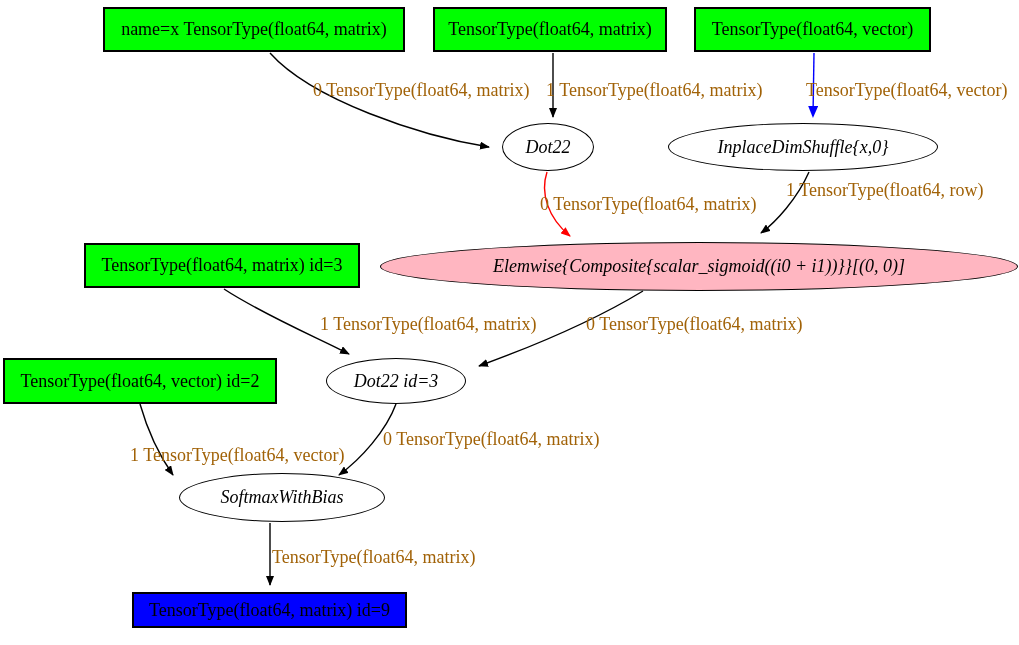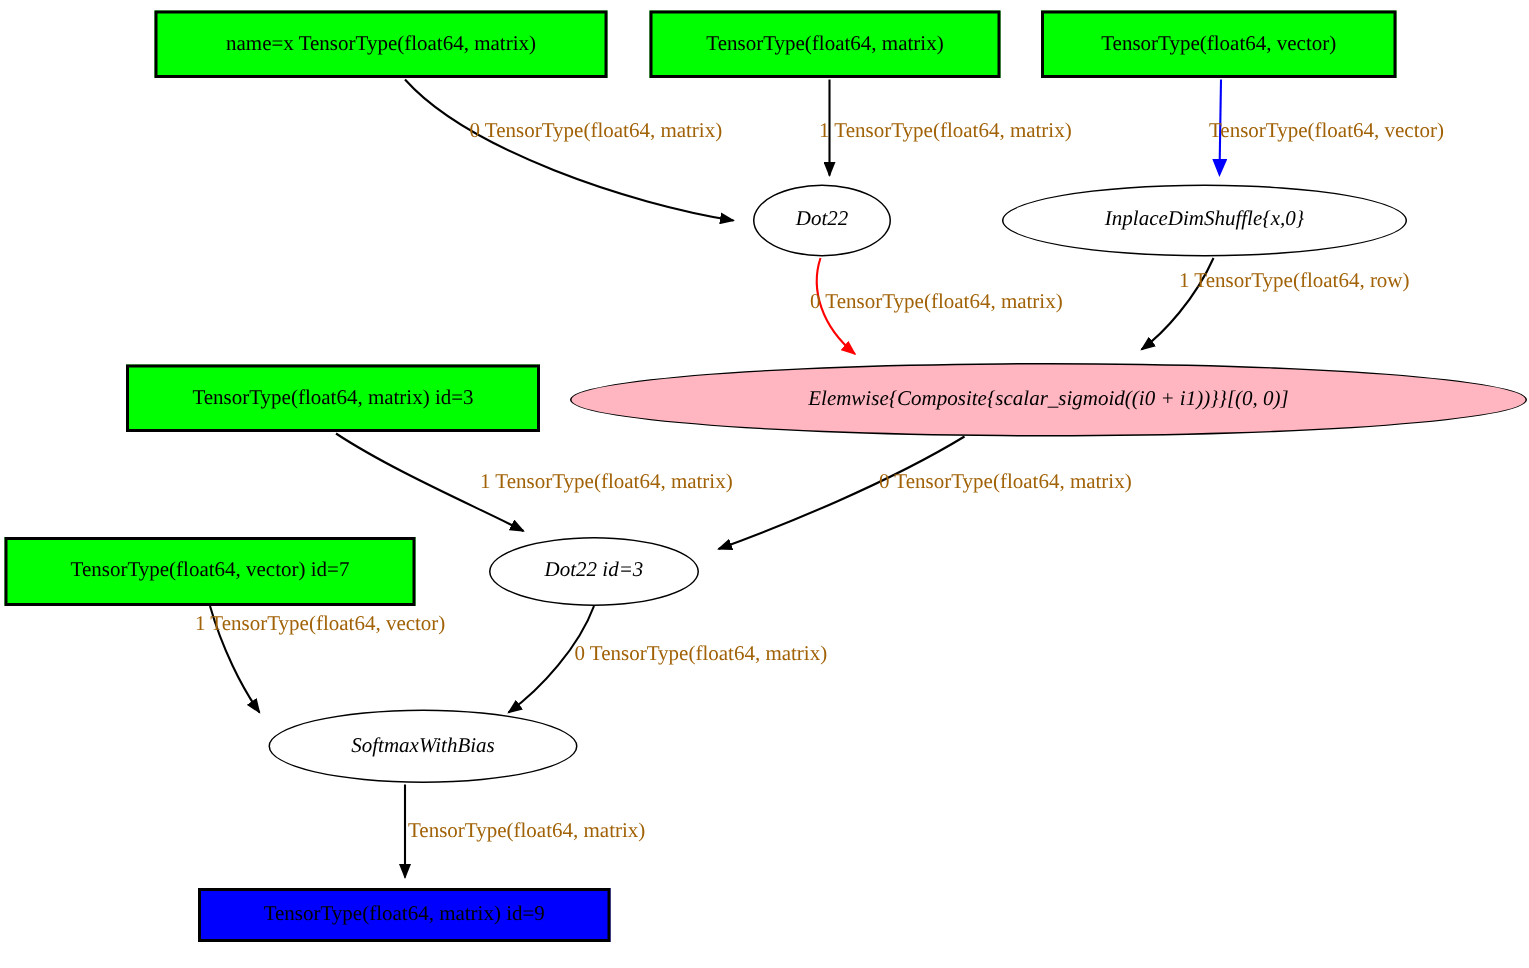--- a/index.html
+++ b/index.html
@@ -6,21 +6,21 @@
     margin: 0;
     padding: 0;
     background: #ffffff;
   }
   .canvas {
     position: relative;
     width: 1019px;
     height: 645px;
     background: #ffffff;
     font-family: "Liberation Serif", "DejaVu Serif", serif;
-    font-size: 14px;
+    font-size: 18px;
     color: #000000;
     overflow: hidden;
   }
   .edges-svg {
     position: absolute;
     left: 0;
     top: 0;
     width: 1019px;
     height: 645px;
     z-index: 1;
@@ -102,30 +102,30 @@
   <div class="node node-box input" style="left:694px; top:7px; width:237px; height:45px;">TensorType(float64, vector)</div>
 
   <div class="node node-ellipse" style="left:502px; top:123px; width:92px; height:48px;">Dot22</div>
   <div class="node node-ellipse" style="left:668px; top:123px; width:270px; height:48px;">InplaceDimShuffle{x,0}</div>
   <div class="node node-ellipse inplace" style="left:380px; top:242px; width:638px; height:49px;">Elemwise{Composite{scalar_sigmoid((i0 + i1))}}[(0, 0)]</div>
 
   <div class="node node-box input" style="left:84px; top:243px; width:276px; height:45px;">TensorType(float64, matrix) id=3</div>
 
   <div class="node node-ellipse" style="left:326px; top:358px; width:140px; height:46px;">Dot22 id=3</div>
 
-  <div class="node node-box input" style="left:3px; top:358px; width:274px; height:46px;">TensorType(float64, vector) id=7</div>
+  <div class="node node-box input" style="left:3px; top:358px; width:274px; height:46px;">TensorType(float64, vector) id=2</div>
 
   <div class="node node-ellipse" style="left:179px; top:473px; width:206px; height:49px;">SoftmaxWithBias</div>
 
   <div class="node node-box output" style="left:132px; top:592px; width:275px; height:36px;">TensorType(float64, matrix) id=9</div>
 
   <div class="edge-label" style="left:313px; top:80px;">0 TensorType(float64, matrix)</div>
   <div class="edge-label" style="left:546px; top:80px;">1 TensorType(float64, matrix)</div>
   <div class="edge-label" style="left:806px; top:80px;">TensorType(float64, vector)</div>
   <div class="edge-label" style="left:540px; top:194px;">0 TensorType(float64, matrix)</div>
   <div class="edge-label" style="left:786px; top:180px;">1 TensorType(float64, row)</div>
   <div class="edge-label" style="left:320px; top:314px;">1 TensorType(float64, matrix)</div>
   <div class="edge-label" style="left:586px; top:314px;">0 TensorType(float64, matrix)</div>
-  <div class="edge-label" style="left:130px; top:409px;">1 TensorType(float64, vector)</div>
+  <div class="edge-label" style="left:130px; top:445px;">1 TensorType(float64, vector)</div>
   <div class="edge-label" style="left:383px; top:429px;">0 TensorType(float64, matrix)</div>
   <div class="edge-label" style="left:272px; top:547px;">TensorType(float64, matrix)</div>
 
 </div>
 
 </body></html>

